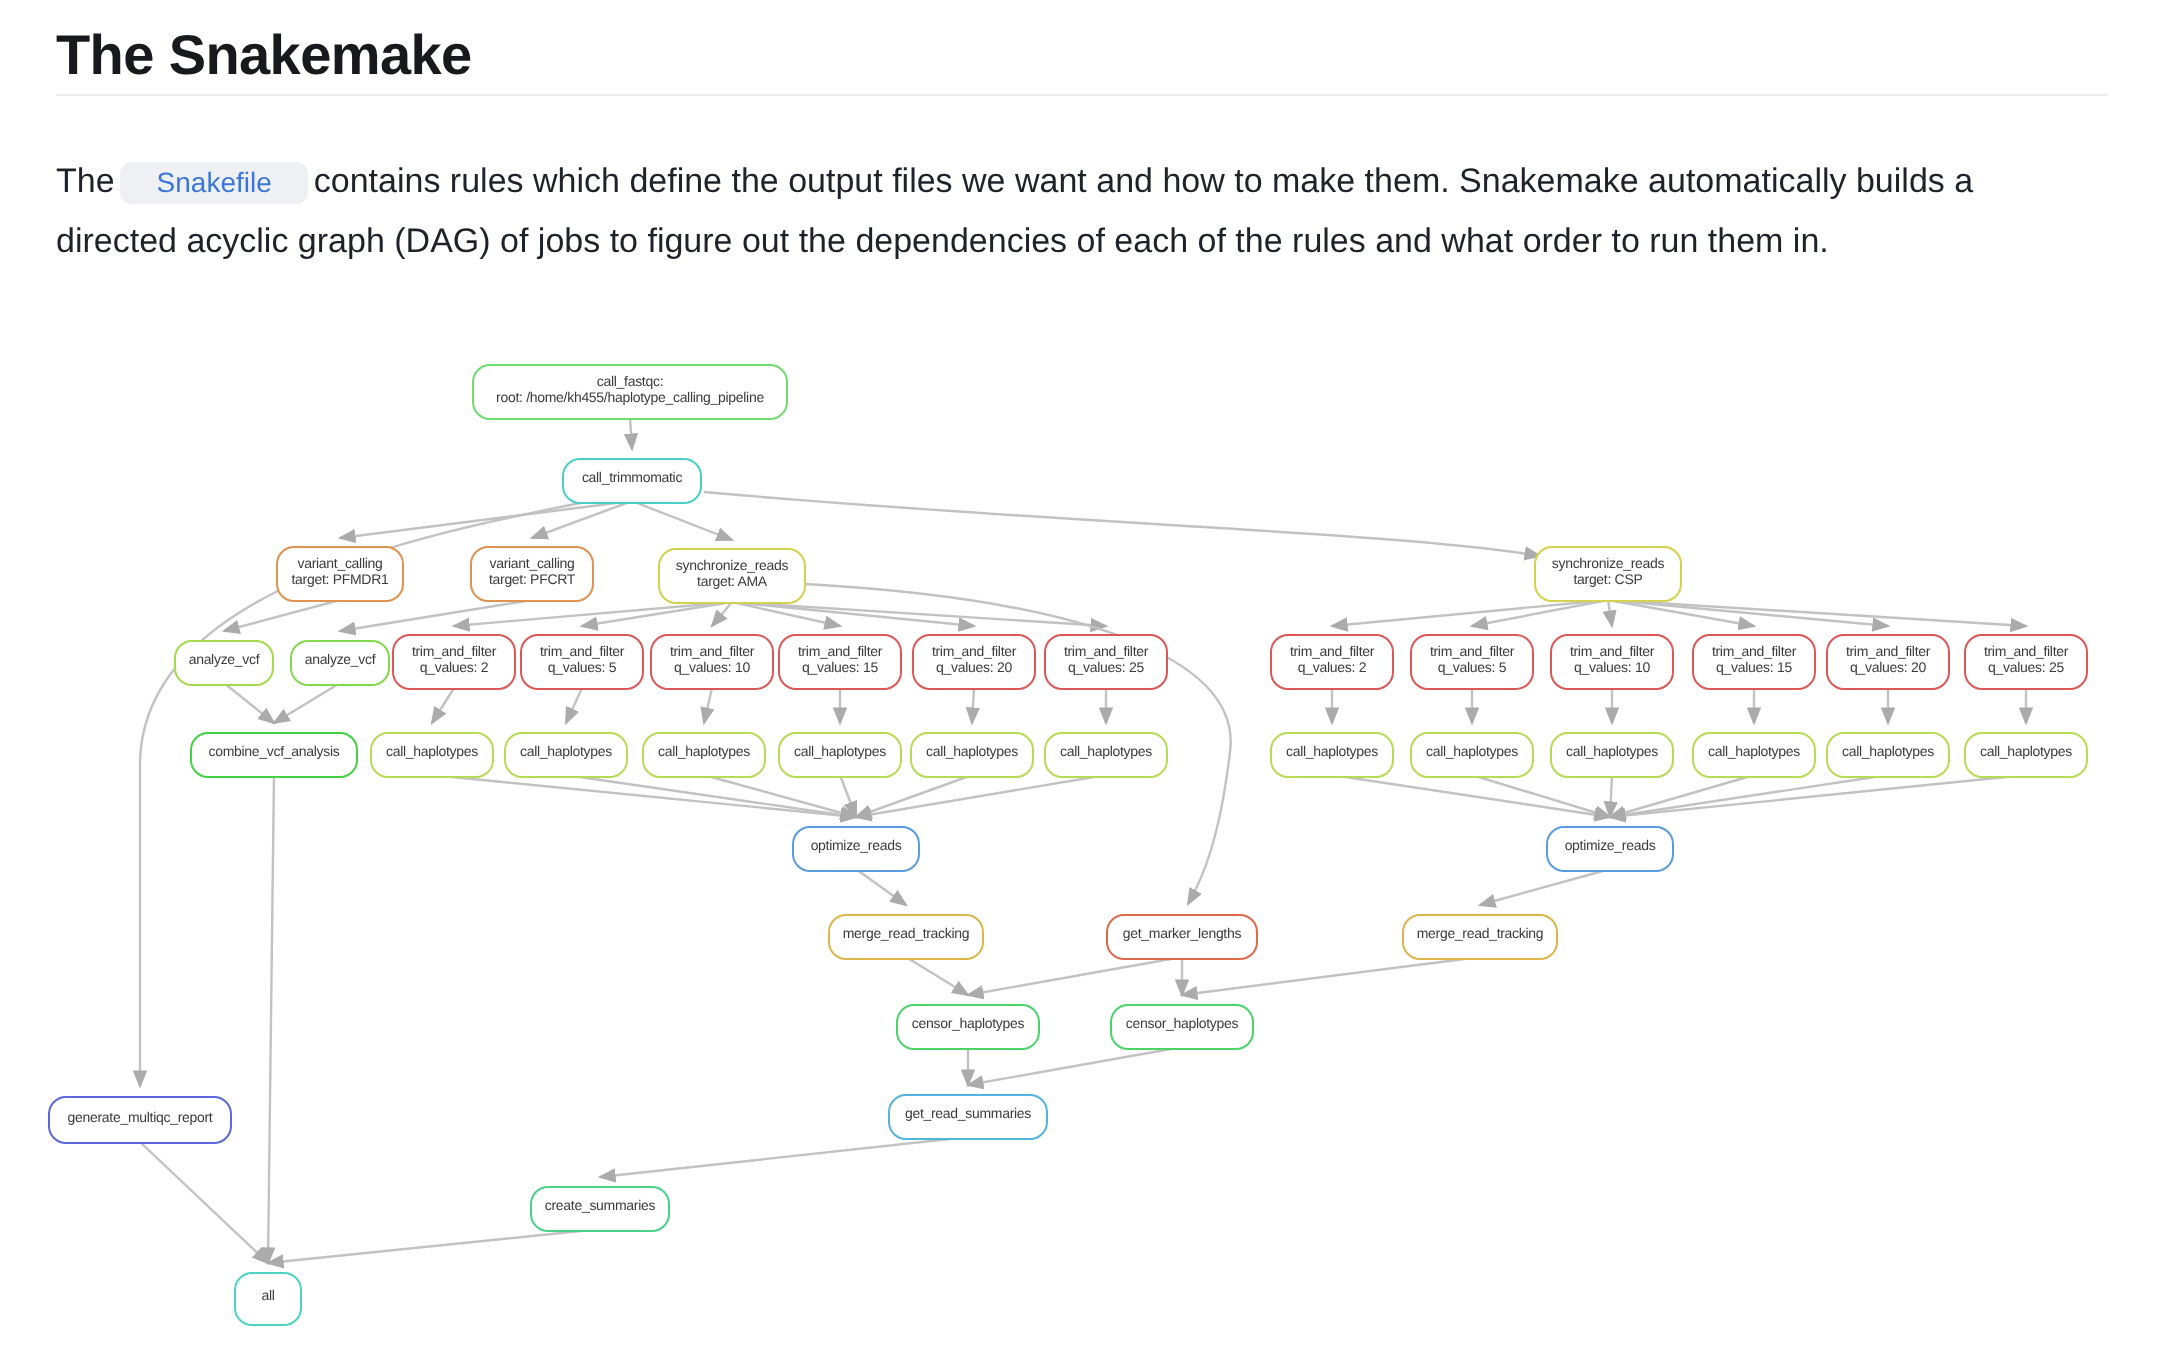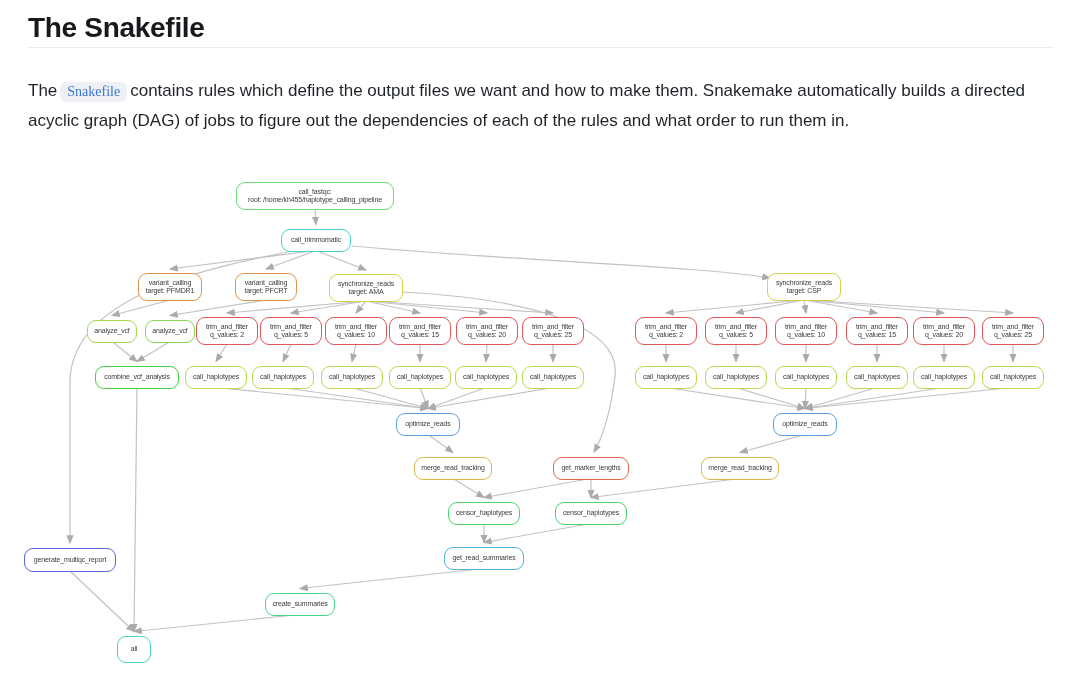--- a/index.html
+++ b/index.html
@@ -4,36 +4,36 @@
 <style>
   html,body{margin:0;padding:0;background:#fff;}
   .page{position:relative;width:1080px;height:677px;background:#fff;overflow:hidden;
         font-family:"Liberation Sans",sans-serif;}
   .title{margin:0;position:absolute;left:28px;top:12px;font-size:28px;font-weight:700;
          color:#17191c;letter-spacing:-0.3px;}
   .divider{position:absolute;left:28px;right:26px;top:47px;border:none;margin:0;
            border-top:1px solid #e9ebee;}
   .intro{position:absolute;left:28px;top:76px;width:1014px;margin:0;font-size:17px;
          line-height:29px;color:#1f2329;}
-  .chip{background:#eef0f3;color:#3b77d8;border-radius:6px;padding:2px 7px 3px;
-        font-family:Liberation Serif, serif;font-size:14px;margin:0 3px;cursor:pointer;}
+  .chip{background:#eef0f3;color:#3b77d8;border-radius:6px;padding:2px 18px 3px;
+        font-family:Liberation Sans, sans-serif;font-size:14px;margin:0 3px;cursor:pointer;}
   .dag{position:absolute;left:0;top:0;width:1080px;height:677px;}
   .dag svg{position:absolute;left:0;top:0;}
   .edge{fill:none;stroke:#c2c2c2;stroke-width:1.2;}
   .node{position:absolute;background:#fff;border:1.5px solid #888;border-radius:9px;
         display:flex;flex-direction:column;align-items:center;justify-content:center;
         box-sizing:border-box;z-index:2;}
   .nl{font-size:7px;line-height:8.5px;letter-spacing:-0.15px;color:#3b3b3b;
       white-space:nowrap;text-align:center;}
 </style>
 </head>
 <body>
 
 <div class="page">
-  <h1 class="title">The Snakefile</h1>
+  <h1 class="title">The Snakemake</h1>
   <hr class="divider">
   <p class="intro"><span>The</span><code class="chip">Snakefile</code><span>contains rules which define the output files we want and how to make them. Snakemake automatically builds a directed acyclic graph (DAG) of jobs to figure out the dependencies of each of the rules and what order to run them in.</span></p>
 
   <div class="dag">
     <svg id="edges" width="1080" height="677">
       <defs>
         <marker id="arw" markerWidth="9" markerHeight="8" refX="6.5" refY="3" orient="auto">
           <path d="M0,0 L7.5,3 L0,6 z" fill="#ababab"></path>
         </marker>
       </defs>

